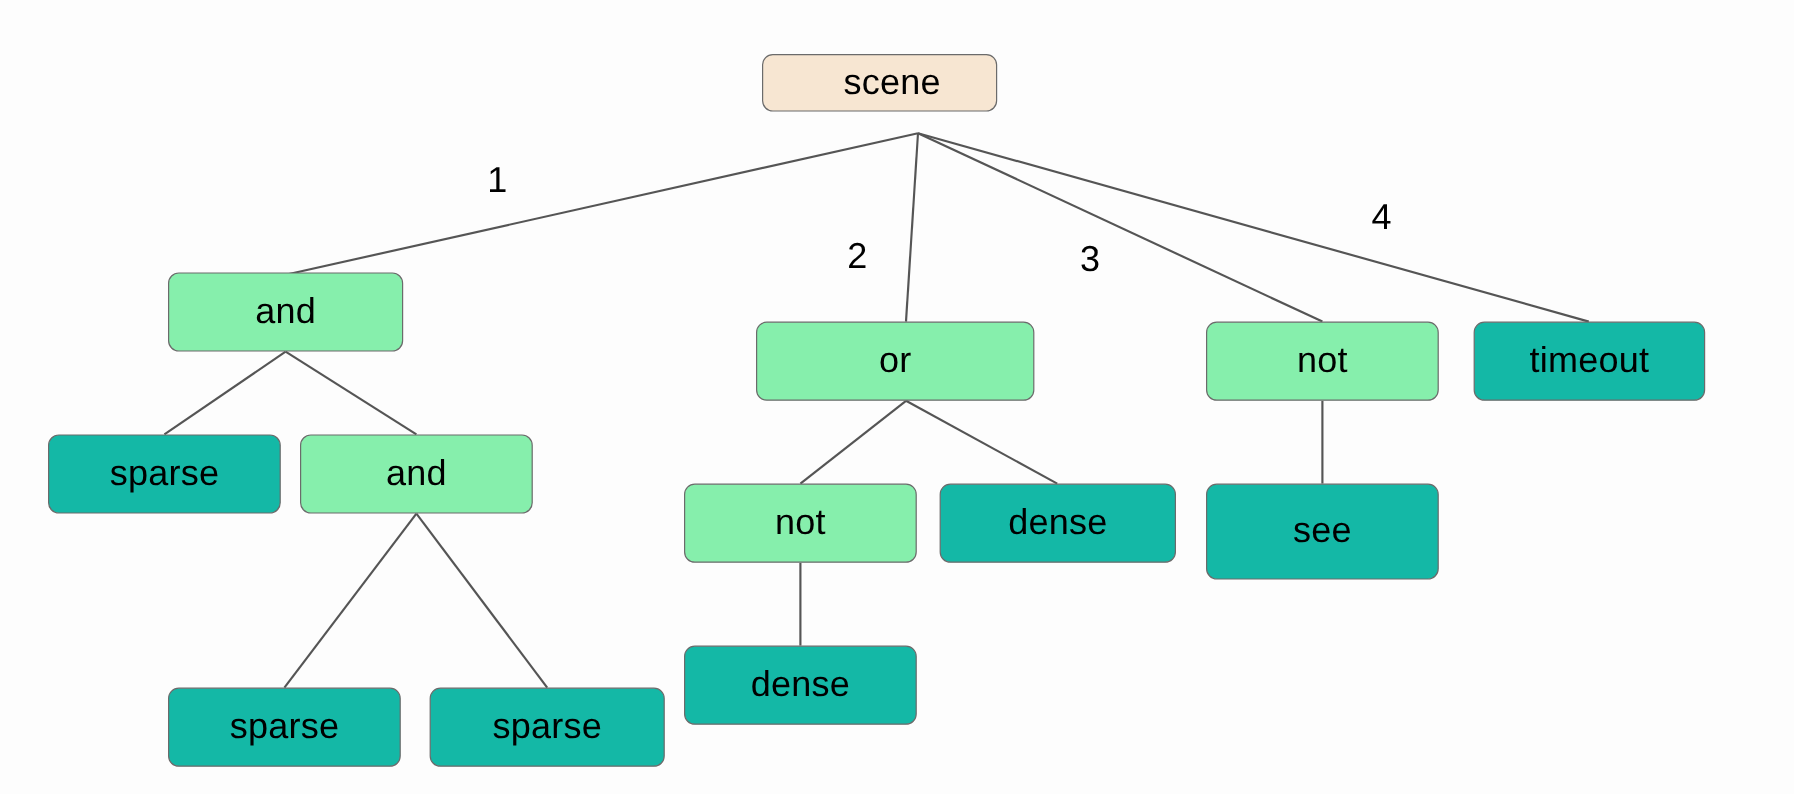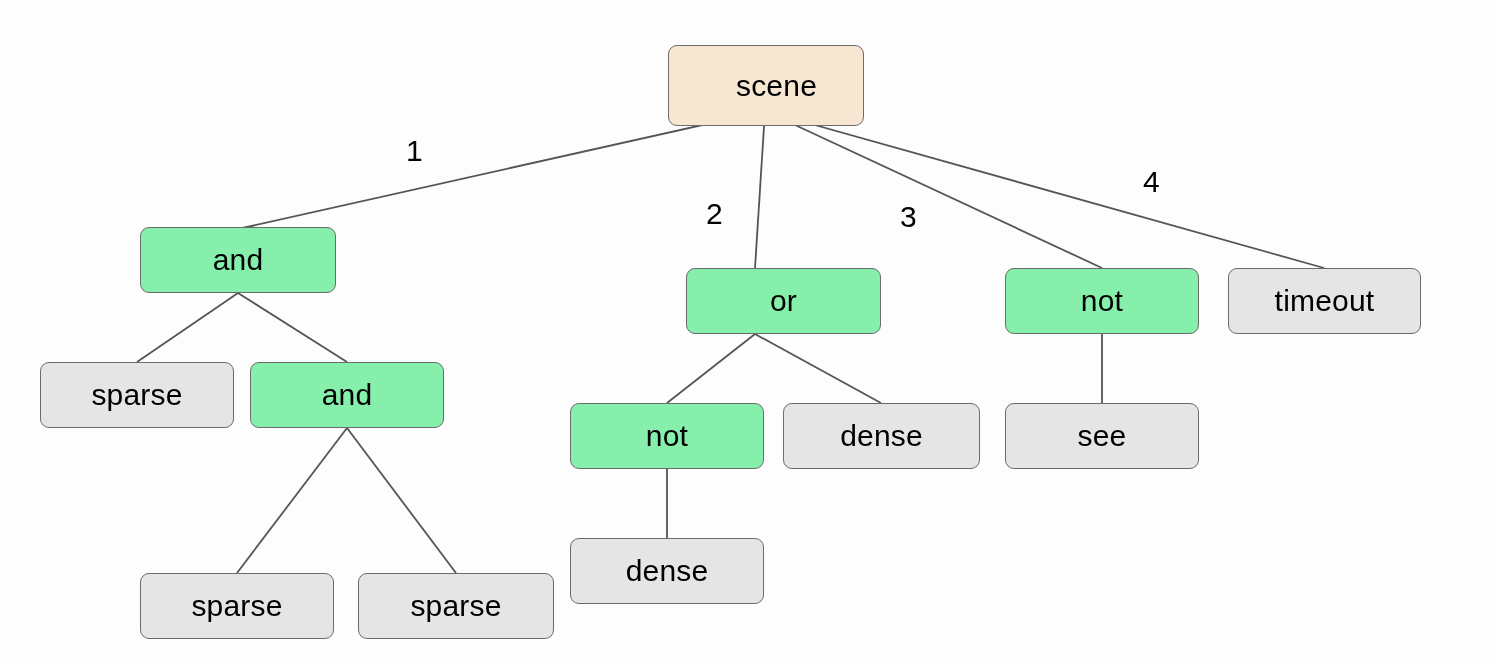--- a/index.html
+++ b/index.html
@@ -33,21 +33,21 @@
     align-items: center;
     justify-content: center;
     color: #000000;
     font-size: 30px;
     line-height: 1;
     letter-spacing: 0.2px;
     white-space: nowrap;
   }
   .node-root   { background: #f7e6d2; }
   .node-op     { background: #86efac; }
-  .node-term   { background: #e5e5e5; }
+  .node-term   { background: #14b8a6; }
   .edge-label {
     position: absolute;
     color: #000000;
     font-size: 30px;
     line-height: 1;
     white-space: nowrap;
   }
 </style>
 </head>
 <body>
@@ -61,30 +61,30 @@
       <line x1="238" y1="293" x2="137" y2="362" stroke="#555555" stroke-width="1.8"></line>
       <line x1="238" y1="293" x2="347" y2="362" stroke="#555555" stroke-width="1.8"></line>
       <line x1="347" y1="428" x2="237" y2="573" stroke="#555555" stroke-width="1.8"></line>
       <line x1="347" y1="428" x2="456" y2="573" stroke="#555555" stroke-width="1.8"></line>
       <line x1="755" y1="334" x2="667" y2="403" stroke="#555555" stroke-width="1.8"></line>
       <line x1="755" y1="334" x2="881" y2="403" stroke="#555555" stroke-width="1.8"></line>
       <line x1="667" y1="469" x2="667" y2="538" stroke="#555555" stroke-width="1.8"></line>
       <line x1="1102" y1="334" x2="1102" y2="403" stroke="#555555" stroke-width="1.8"></line>
     </svg>
   <div id="node-layer">
-      <div class="node node-root" style="left: 668px; top: 45px; width: 196px; height: 81px; padding-left: 21px;">scene</div>
+      <div class="node node-root" style="left: 635px; top: 45px; width: 196px; height: 48px; padding-left: 21px;">scene</div>
       <div class="node node-op" style="left: 140px; top: 227px; width: 196px; height: 66px;">and</div>
-      <div class="node node-op" style="left: 686px; top: 268px; width: 195px; height: 66px; text-align: center;">or</div>
+      <div class="node node-op" style="left: 630px; top: 268px; width: 232px; height: 66px; text-align: center;">or</div>
       <div class="node node-op" style="left: 1005px; top: 268px; width: 194px; height: 66px;">not</div>
       <div class="node node-term" style="left: 1228px; top: 268px; width: 193px; height: 66px;">timeout</div>
       <div class="node node-term" style="left: 40px; top: 362px; width: 194px; height: 66px;">sparse</div>
       <div class="node node-op" style="left: 250px; top: 362px; width: 194px; height: 66px;">and</div>
       <div class="node node-op" style="left: 570px; top: 403px; width: 194px; height: 66px;">not</div>
       <div class="node node-term" style="left: 783px; top: 403px; width: 197px; height: 66px;">dense</div>
-      <div class="node node-term" style="left: 1005px; top: 403px; width: 194px; height: 66px;">see</div>
+      <div class="node node-term" style="left: 1005px; top: 403px; width: 194px; height: 80px;">see</div>
       <div class="node node-term" style="left: 570px; top: 538px; width: 194px; height: 66px;">dense</div>
       <div class="node node-term" style="left: 140px; top: 573px; width: 194px; height: 66px;">sparse</div>
       <div class="node node-term" style="left: 358px; top: 573px; width: 196px; height: 66px;">sparse</div>
     </div>
   <div id="label-layer">
       <div class="edge-label" style="left: 406px; top: 136px;">1</div>
       <div class="edge-label" style="left: 706px; top: 199px;">2</div>
       <div class="edge-label" style="left: 900px; top: 202px;">3</div>
       <div class="edge-label" style="left: 1143px; top: 167px;">4</div>
     </div>

